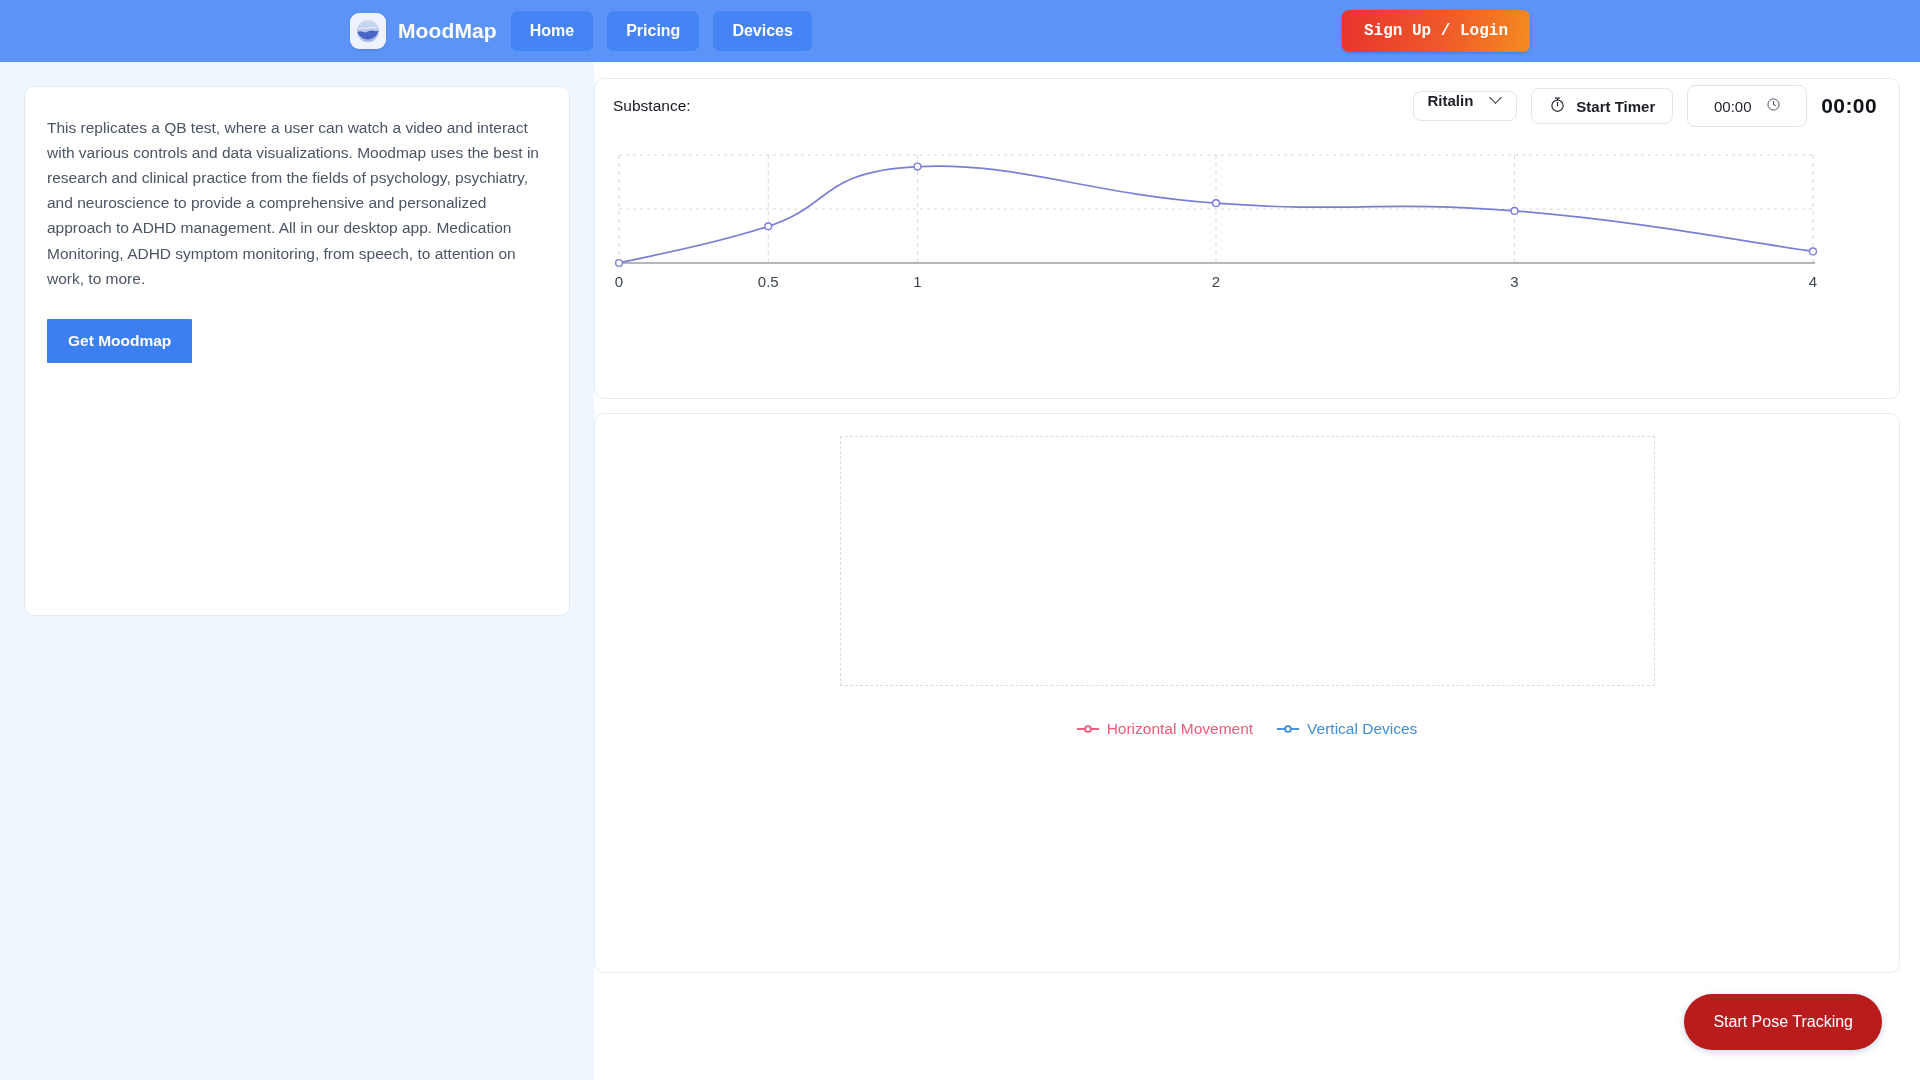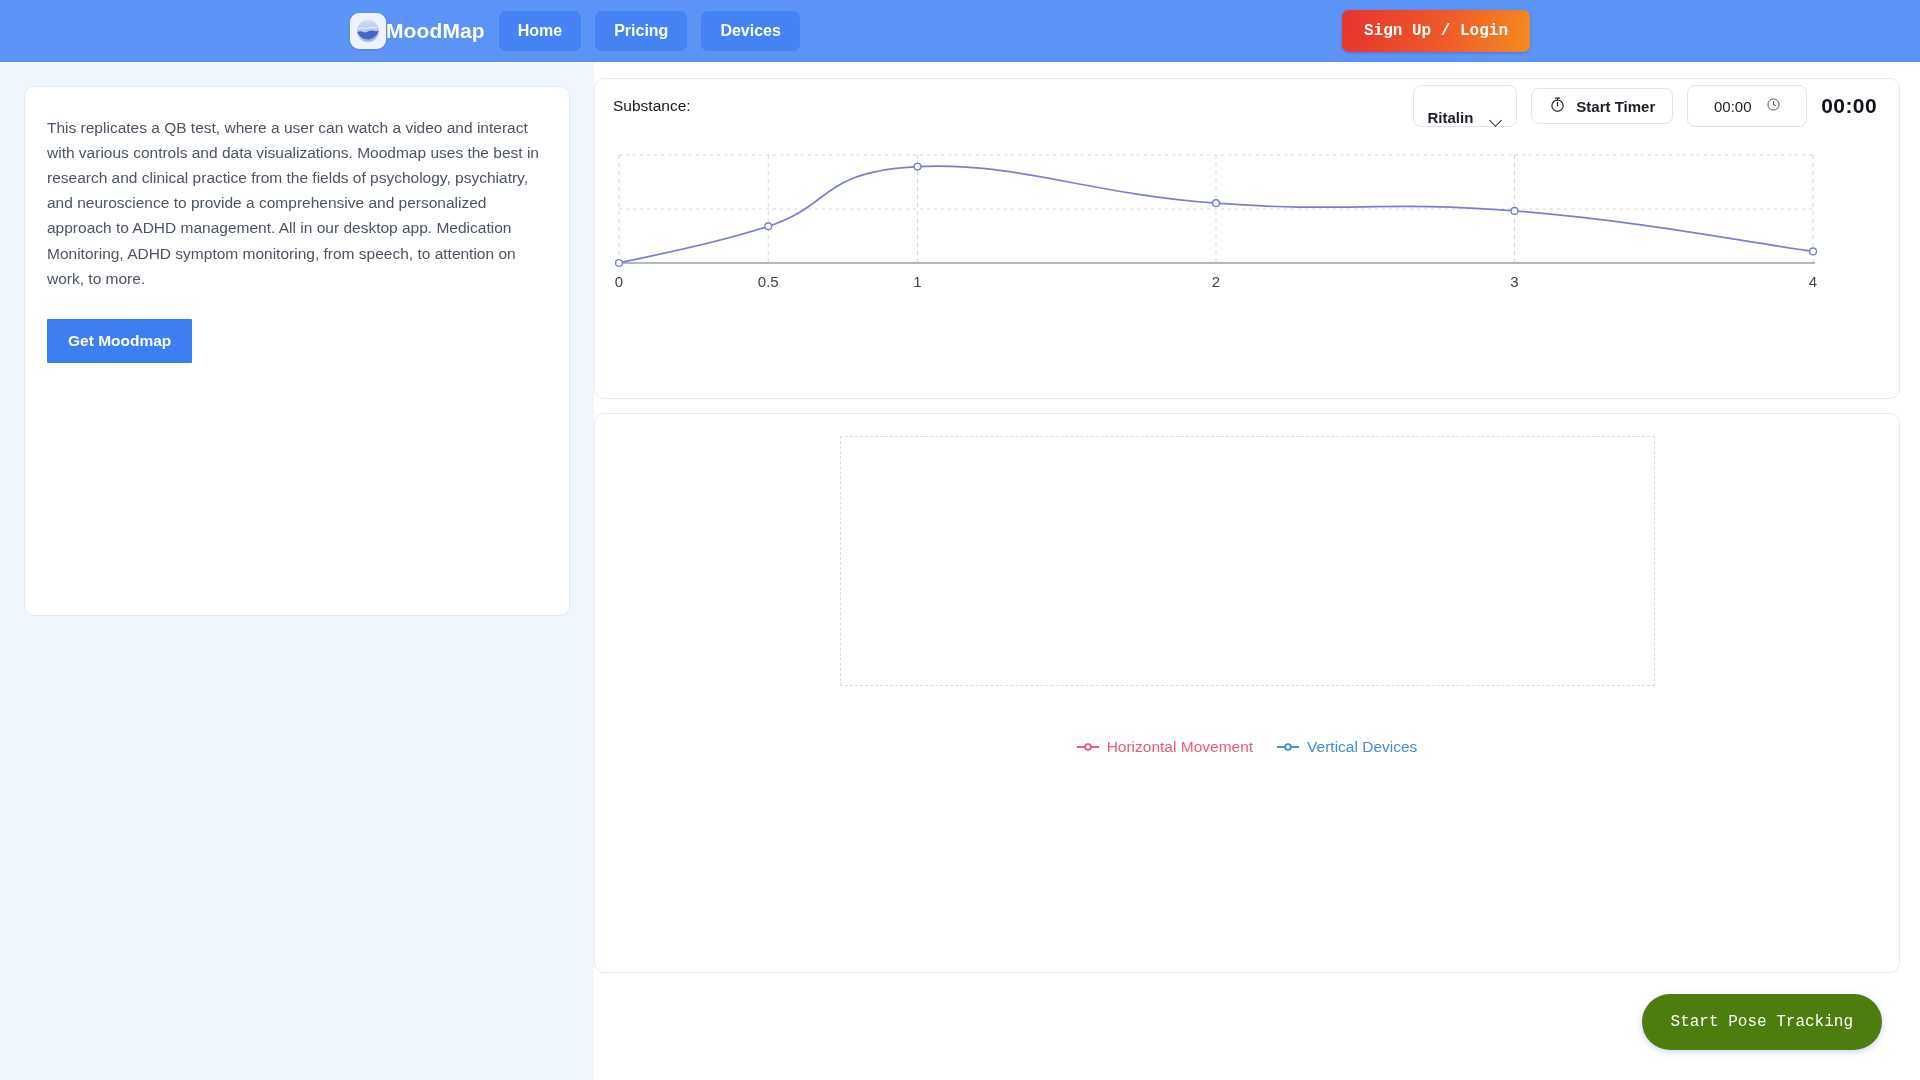--- a/index.html
+++ b/index.html
@@ -18,21 +18,21 @@
     align-items: center;
     position: relative;
     flex-shrink: 0;
   }
   .nav-center {
     display: flex;
     align-items: center;
     gap: 14px;
     margin-left: 350px;
   }
-  .brand { display: flex; align-items: center; }
+  .brand { display: flex; align-items: center; gap: 12px; }
   .logo-tile {
     width: 36px; height: 36px;
     border-radius: 9px;
     background: #eef3fd;
     display: flex; align-items: center; justify-content: center;
     box-shadow: 0 1px 2px rgba(0,0,0,.12);
   }
   .brand-name {
     color: #ffffff;
     font-size: 21px;
@@ -131,23 +131,23 @@
   }
   .head-controls {
     margin-left: auto;
     display: flex;
     align-items: center;
     gap: 14px;
   }
   .select-box {
     border: 1px solid #e0e5ec;
     border-radius: 8px;
-    height: 42px;
+    height: 30px;
     min-width: 98px;
-    display: flex; align-items: flex-end; justify-content: space-between;
+    display: flex; align-items: flex-start; justify-content: space-between;
     gap: 18px;
     padding: 0 14px;
     font-size: 15px;
     color: #1c1f26;
     font-weight: bold;
     background: #fff;
     cursor: pointer;
   }
   .chev { width: 11px; height: 11px; position: relative; }
   .chev::before {
@@ -187,40 +187,40 @@
   .chart-panel-body { height: 265px; position: relative; }
 
   
   .pose-panel { height: 560px; padding-top: 22px; }
   .pose-box {
     margin: 0 auto;
     width: 815px; height: 250px;
     border: 1.5px dashed #d8dde3;
   }
   .legend {
-    margin-top: 52px;
+    margin-top: 34px;
     display: flex; justify-content: center; gap: 24px;
   }
   .legend-item { display: flex; align-items: center; gap: 8px; font-size: 15.5px; }
   .lg-h { color: #ef5a78; }
   .lg-v { color: #3f8ed8; }
   .lg-mark { display: block; }
 
   .pose-track-btn {
     position: absolute;
     right: 38px; bottom: 30px;
-    background: #4d7c0f;
+    background: #b91c1c;
     color: #ffffff;
     font-size: 16px;
     border: none;
     border-radius: 30px;
     padding: 19px 29px;
     cursor: pointer;
     box-shadow: 0 2px 6px rgba(40,90,180,.25);
-    font-family: Liberation Mono, monospace;
+    font-family: Liberation Sans, sans-serif;
   }
 
   .axis-title {
     position: absolute;
     left: 0; right: 0;
     top: 152px;
     text-align: center;
     font-size: 14.5px;
     color: #3c4450;
   }

